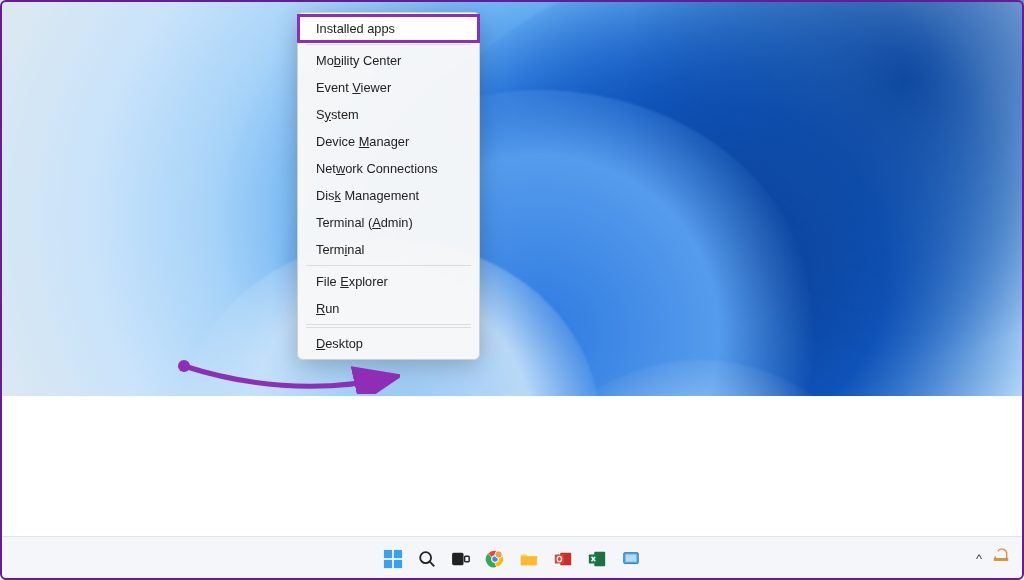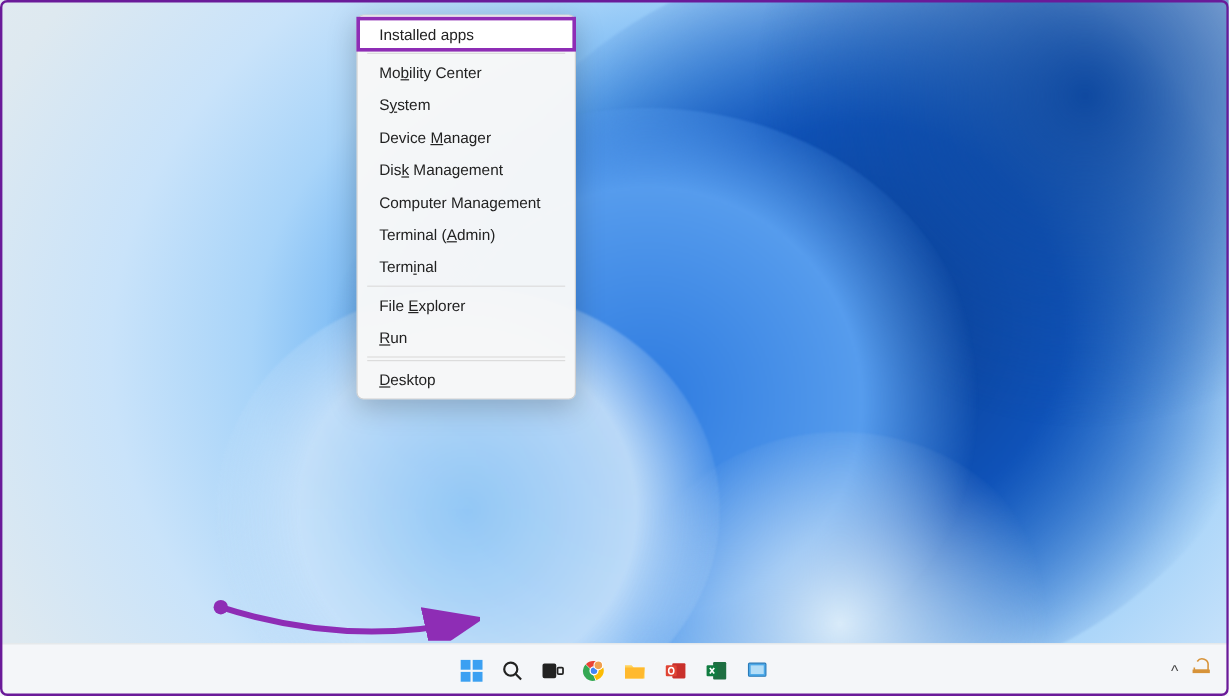--- a/index.html
+++ b/index.html
@@ -5,21 +5,21 @@
     * { margin: 0; padding: 0; box-sizing: border-box; }
     body {
       font-family: 'Segoe UI', Arial, sans-serif;
       width: 1024px;
       height: 580px;
       overflow: hidden;
       position: relative;
     }
     .desktop {
       width: 1024px;
-      height: 536px;
+      height: 396px;
       position: relative;
       background: radial-gradient(ellipse 900px 700px at 60% 55%,
         #0a4fb3 0%, #1666d0 12%, #3a8ae8 22%, #69b0f2 32%,
         #a8d4f9 45%, #c9e3fa 58%, #dee9f0 75%, #e8edf1 100%);
       overflow: hidden;
     }
     .swirl {
       position: absolute;
       border-radius: 50%;
       filter: blur(1px);
@@ -122,30 +122,33 @@
 
   <div class="context-menu" id="context-menu">
       <div class="menu-item highlighted">
         <span>Installed apps</span>
       </div>
       <div class="separator"></div>
       <div class="menu-item">
         <span>Mo<span class="mn">b</span>ility Center</span>
       </div>
       <div class="menu-item">
+        <span>Event <span class="mn">V</span>iewer</span>
+      </div>
+      <div class="menu-item">
         <span>S<span class="mn">y</span>stem</span>
       </div>
       <div class="menu-item">
         <span>Device <span class="mn">M</span>anager</span>
       </div>
       <div class="menu-item">
+        <span>Net<span class="mn">w</span>ork Connections</span>
+      </div>
+      <div class="menu-item">
         <span>Dis<span class="mn">k</span> Management</span>
-      </div>
-      <div class="menu-item">
-        <span>Computer Mana<span class="mn">g</span>ement</span>
       </div>
       <div class="menu-item">
         <span>Terminal (<span class="mn">A</span>dmin)</span>
       </div>
       <div class="menu-item">
         <span>Term<span class="mn">i</span>nal</span>
       </div>
       <div class="separator"></div>
       <div class="menu-item">
         <span>File <span class="mn">E</span>xplorer</span>

